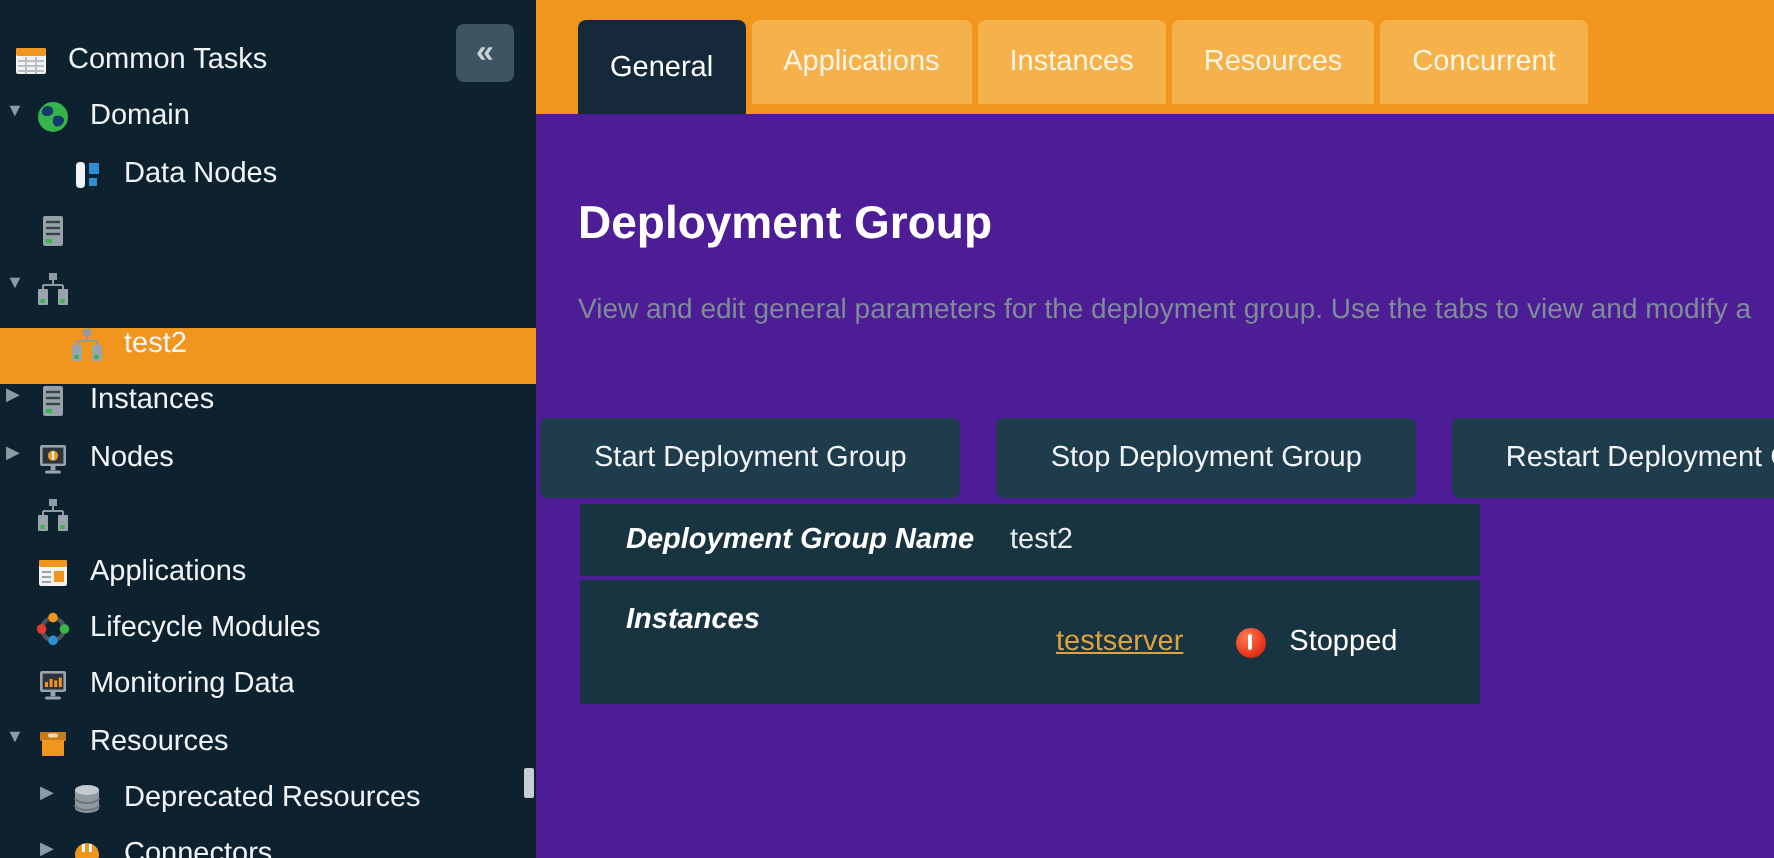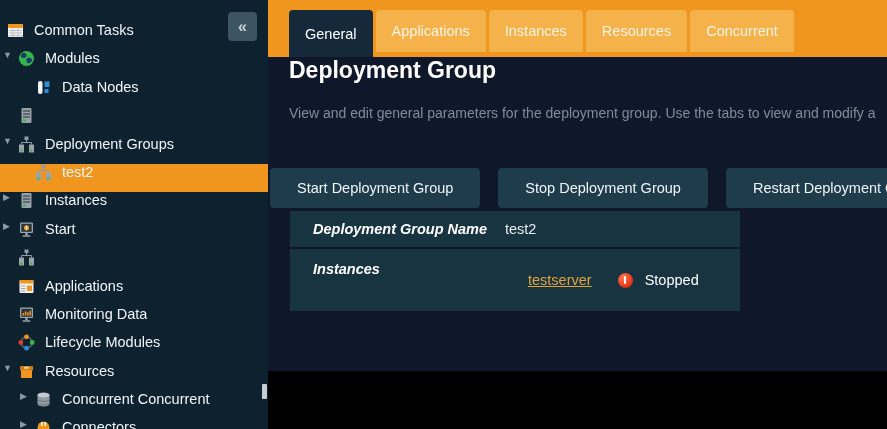--- a/index.html
+++ b/index.html
@@ -51,41 +51,41 @@
   .tree-icon svg { width:17px; height:17px; }
   .tree-label { overflow:hidden; }
   .scroll-thumb {
     position:absolute; right:1px; top:384px;
     width:5px; height:15px;
     background:#C6CDD3; border-radius:1px;
   }
 
   
   .main {
-    flex:1; min-width:0; height:371px;
-    background:#0f172a;
+    flex:1; min-width:0; height:429px;
+    background:#4c1d95;
     overflow:hidden;
   }
   .tabbar {
     height:57px; background:#F0961E;
     display:flex; align-items:flex-start;
     padding:10px 0 0 21px; gap:3px;
   }
   .tab {
     height:42px; padding:0 16px;
     background:#F5B24B; color:#FDF4E3;
     font-size:14.5px;
     border-radius:4px 4px 0 0;
     display:flex; align-items:center;
     border:none; cursor:pointer; white-space:nowrap;
   }
   .tab.active {
     background:#15293A; color:#FFFFFF; height:47px;
   }
-  .content { }
+  .content { padding-top:41px; }
   .page-head { padding-left:21px; }
   .page-title {
     margin:0; color:#FFFFFF;
     font-size:23px; font-weight:bold; line-height:27px;
   }
   .page-subtitle {
     margin:21px 0 0 0;
     color:#7E8D97; font-size:14px; line-height:17px;
     white-space:nowrap; overflow:hidden;
   }
@@ -161,21 +161,21 @@
         </div>
         <div class="tree-item lvl1">
           <span class="expander">▼</span>
           <span class="tree-icon">
             <svg viewBox="0 0 17 17">
               <circle cx="8.5" cy="8.5" r="7.5" fill="#35B44A"></circle>
               <path d="M4 3.5 C6 2.5 8 3 8.5 5 C9 7 7 8 5.5 8 C3.5 8 2.5 6.5 3 5.2 Z" fill="#173A6E"></path>
               <path d="M9.5 8 C12 7.5 14.5 8.5 14 10.5 C13.5 12.5 11 14 9.5 13 C8 12 8 8.5 9.5 8 Z" fill="#173A6E"></path>
             </svg>
           </span>
-          <span class="tree-label">Modules</span>
+          <span class="tree-label">Domain</span>
         </div>
         <div class="tree-item lvl2">
           <span class="expander"></span>
           <span class="tree-icon">
             <svg viewBox="0 0 17 17">
               <rect x="3" y="2" width="4.5" height="13" rx="2" fill="#F2F5F7"></rect>
               <rect x="9.5" y="2.5" width="5" height="5.5" fill="#2E8FD8"></rect>
               <rect x="9.5" y="10" width="4" height="4" fill="#2E8FD8"></rect>
             </svg>
           </span>
@@ -200,21 +200,20 @@
           <span class="tree-icon">
             <svg viewBox="0 0 17 17">
               <rect x="6.5" y="0.5" width="4" height="3.5" fill="#8F9AA2"></rect>
               <path d="M8.5 4 v2.5 M3.5 6.5 h10 M3.5 6.5 v2 M13.5 6.5 v2" stroke="#8F9AA2" fill="none"></path>
               <rect x="1" y="8.5" width="5" height="8" rx="0.5" fill="#9AA4AC"></rect>
               <rect x="11" y="8.5" width="5" height="8" rx="0.5" fill="#9AA4AC"></rect>
               <rect x="2.2" y="13.5" width="2.2" height="2" fill="#3BB54A"></rect>
               <rect x="12.2" y="13.5" width="2.2" height="2" fill="#3BB54A"></rect>
             </svg>
           </span>
-          <span class="tree-label">Deployment Groups</span>
         </div>
         <div class="tree-item lvl2 selected">
           <span class="expander"></span>
           <span class="tree-icon">
             <svg viewBox="0 0 17 17">
               <rect x="6.5" y="0.5" width="4" height="3.5" fill="#8F9AA2"></rect>
               <path d="M8.5 4 v2.5 M3.5 6.5 h10 M3.5 6.5 v2 M13.5 6.5 v2" stroke="#8F9AA2" fill="none"></path>
               <rect x="1" y="8.5" width="5" height="8" rx="0.5" fill="#9AA4AC"></rect>
               <rect x="11" y="8.5" width="5" height="8" rx="0.5" fill="#9AA4AC"></rect>
               <rect x="2.2" y="13.5" width="2.2" height="2" fill="#3BB54A"></rect>
@@ -243,21 +242,21 @@
           <span class="tree-icon">
             <svg viewBox="0 0 17 17">
               <rect x="2" y="1.5" width="13" height="10.5" rx="1" fill="#9AA4AC"></rect>
               <rect x="3.3" y="2.8" width="10.4" height="8" fill="#2B343C"></rect>
               <circle cx="8.5" cy="6.8" r="2.6" fill="#F0961E"></circle>
               <rect x="7.9" y="4.8" width="1.2" height="4" fill="#FFFFFF"></rect>
               <rect x="7.3" y="12" width="2.4" height="2.2" fill="#9AA4AC"></rect>
               <rect x="4.5" y="14.2" width="8" height="1.6" rx="0.8" fill="#9AA4AC"></rect>
             </svg>
           </span>
-          <span class="tree-label">Start</span>
+          <span class="tree-label">Nodes</span>
         </div>
         <div class="tree-item lvl1">
           <span class="expander"></span>
           <span class="tree-icon">
             <svg viewBox="0 0 17 17">
               <rect x="6.5" y="0.5" width="4" height="3.5" fill="#8F9AA2"></rect>
               <path d="M8.5 4 v2.5 M3.5 6.5 h10 M3.5 6.5 v2 M13.5 6.5 v2" stroke="#8F9AA2" fill="none"></path>
               <rect x="1" y="8.5" width="5" height="8" rx="0.5" fill="#9AA4AC"></rect>
               <rect x="11" y="8.5" width="5" height="8" rx="0.5" fill="#9AA4AC"></rect>
               <rect x="2.2" y="13.5" width="2.2" height="2" fill="#3BB54A"></rect>
@@ -278,69 +277,69 @@
                 <line x1="3" y1="13" x2="7.5" y2="13"></line>
               </g>
             </svg>
           </span>
           <span class="tree-label">Applications</span>
         </div>
         <div class="tree-item lvl1">
           <span class="expander"></span>
           <span class="tree-icon">
             <svg viewBox="0 0 17 17">
+              <circle cx="8.5" cy="8.5" r="5.5" fill="none" stroke="#4A565F" stroke-width="2"></circle>
+              <circle cx="8.5" cy="2.8" r="2.4" fill="#F0961E"></circle>
+              <circle cx="2.8" cy="8.5" r="2.4" fill="#E03C2E"></circle>
+              <circle cx="14.2" cy="8.5" r="2.4" fill="#3BB54A"></circle>
+              <circle cx="8.5" cy="14.2" r="2.4" fill="#2E8FD8"></circle>
+            </svg>
+          </span>
+          <span class="tree-label">Lifecycle Modules</span>
+        </div>
+        <div class="tree-item lvl1">
+          <span class="expander"></span>
+          <span class="tree-icon">
+            <svg viewBox="0 0 17 17">
               <rect x="2" y="1.5" width="13" height="10.5" rx="1" fill="#9AA4AC"></rect>
               <rect x="3.3" y="2.8" width="10.4" height="8" fill="#2B343C"></rect>
               <g fill="#F0961E">
                 <rect x="4.5" y="7" width="1.5" height="2.5"></rect>
                 <rect x="6.8" y="5.5" width="1.5" height="4"></rect>
                 <rect x="9.1" y="6.2" width="1.5" height="3.3"></rect>
                 <rect x="11.4" y="4.8" width="1.5" height="4.7"></rect>
               </g>
               <rect x="7.3" y="12" width="2.4" height="2.2" fill="#9AA4AC"></rect>
               <rect x="4.5" y="14.2" width="8" height="1.6" rx="0.8" fill="#9AA4AC"></rect>
             </svg>
           </span>
           <span class="tree-label">Monitoring Data</span>
         </div>
         <div class="tree-item lvl1">
-          <span class="expander"></span>
-          <span class="tree-icon">
-            <svg viewBox="0 0 17 17">
-              <circle cx="8.5" cy="8.5" r="5.5" fill="none" stroke="#4A565F" stroke-width="2"></circle>
-              <circle cx="8.5" cy="2.8" r="2.4" fill="#F0961E"></circle>
-              <circle cx="2.8" cy="8.5" r="2.4" fill="#E03C2E"></circle>
-              <circle cx="14.2" cy="8.5" r="2.4" fill="#3BB54A"></circle>
-              <circle cx="8.5" cy="14.2" r="2.4" fill="#2E8FD8"></circle>
-            </svg>
-          </span>
-          <span class="tree-label">Lifecycle Modules</span>
-        </div>
-        <div class="tree-item lvl1">
           <span class="expander">▼</span>
           <span class="tree-icon">
             <svg viewBox="0 0 17 17">
               <rect x="2" y="3" width="13" height="4.5" rx="0.5" fill="#C87B16"></rect>
               <rect x="3" y="7" width="11" height="8" rx="0.5" fill="#F0961E"></rect>
               <rect x="6" y="3.8" width="5" height="2" rx="1" fill="#F7D9A8"></rect>
             </svg>
           </span>
           <span class="tree-label">Resources</span>
         </div>
         <div class="tree-item lvl2">
           <span class="expander">▶</span>
           <span class="tree-icon">
             <svg viewBox="0 0 17 17">
               <path d="M2.5 4 v9 a6 2.5 0 0 0 12 0 v-9" fill="#8F9AA2"></path>
               <ellipse cx="8.5" cy="4" rx="6" ry="2.5" fill="#C4CACF"></ellipse>
               <path d="M2.5 8 a6 2.5 0 0 0 12 0" fill="none" stroke="#6D787F"></path>
               <path d="M2.5 11.5 a6 2.5 0 0 0 12 0" fill="none" stroke="#6D787F"></path>
             </svg>
           </span>
-          <span class="tree-label">Concurrent Concurrent</span>
+          <span class="tree-label">Deprecated Resources</span>
         </div>
         <div class="tree-item lvl2">
           <span class="expander">▶</span>
           <span class="tree-icon">
             <svg viewBox="0 0 17 17">
               <circle cx="8.5" cy="8.5" r="6" fill="#F0961E"></circle>
               <rect x="6" y="3" width="1.5" height="4" fill="#FFFFFF"></rect>
               <rect x="9.5" y="3" width="1.5" height="4" fill="#FFFFFF"></rect>
             </svg>
           </span>

